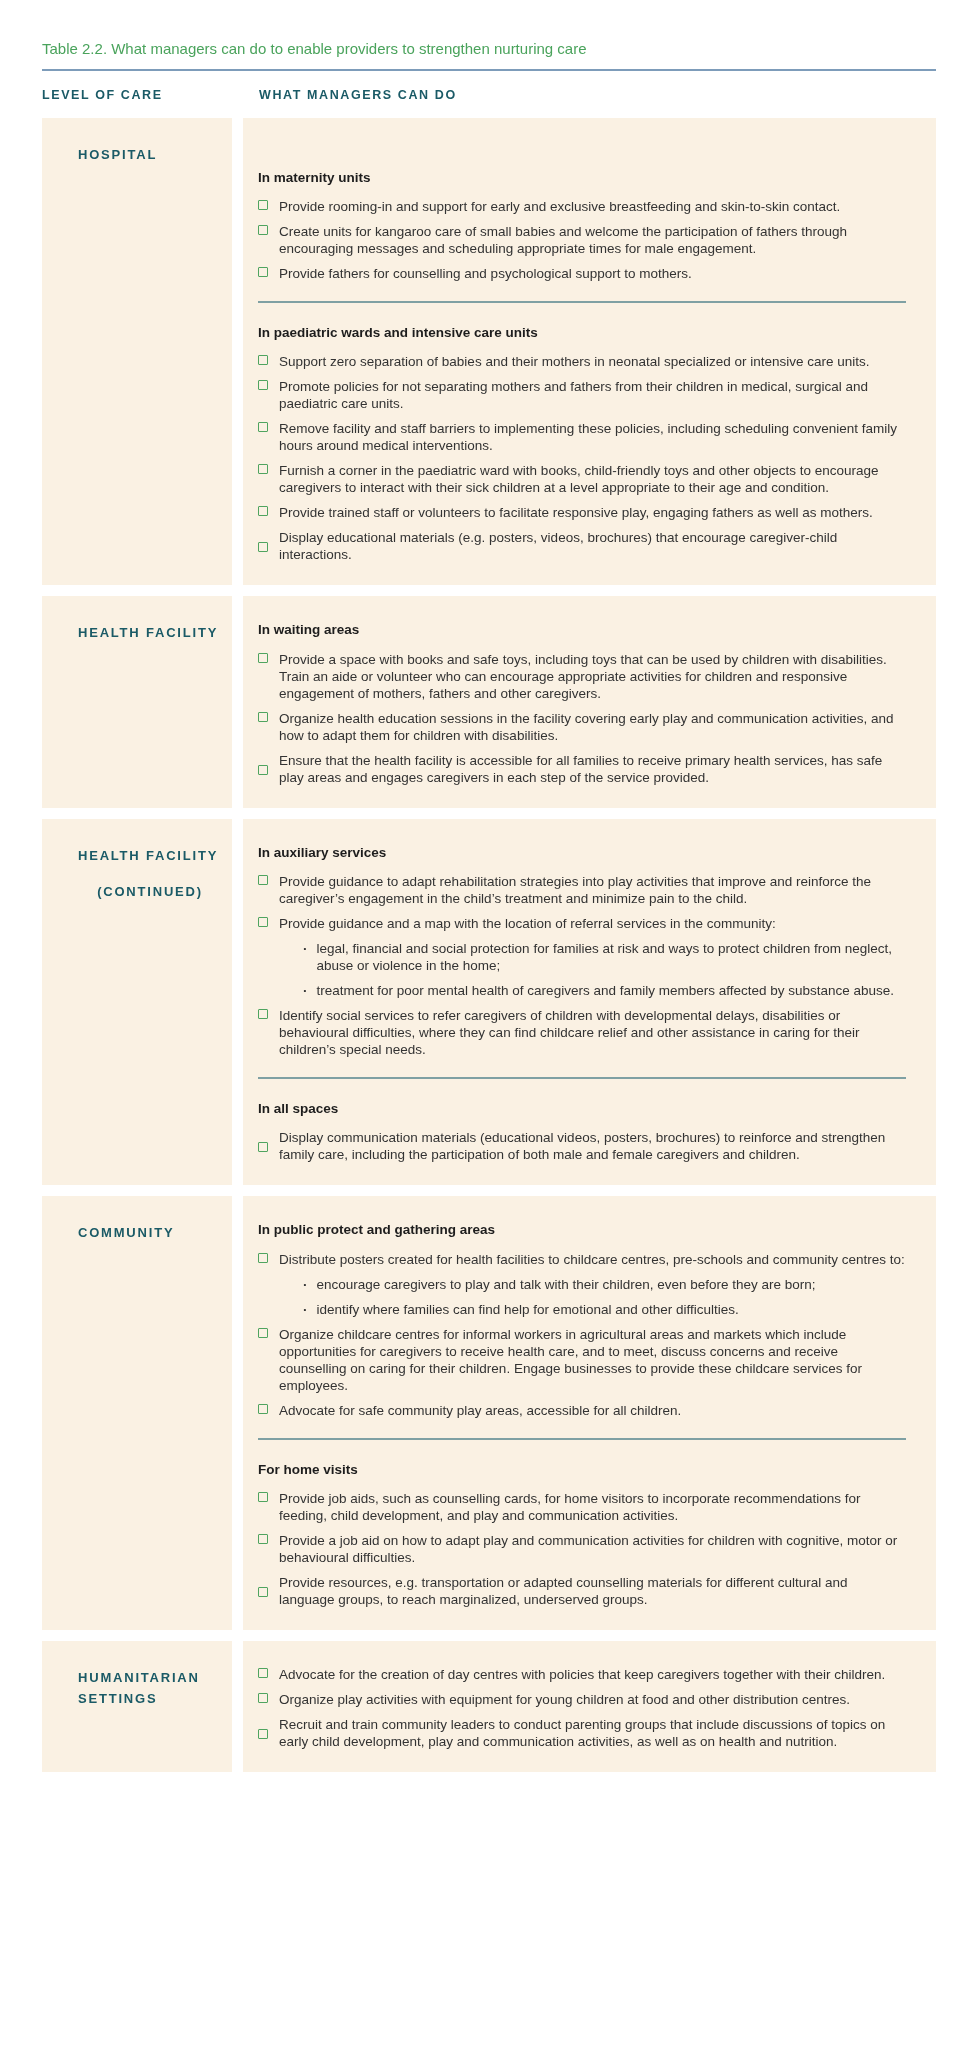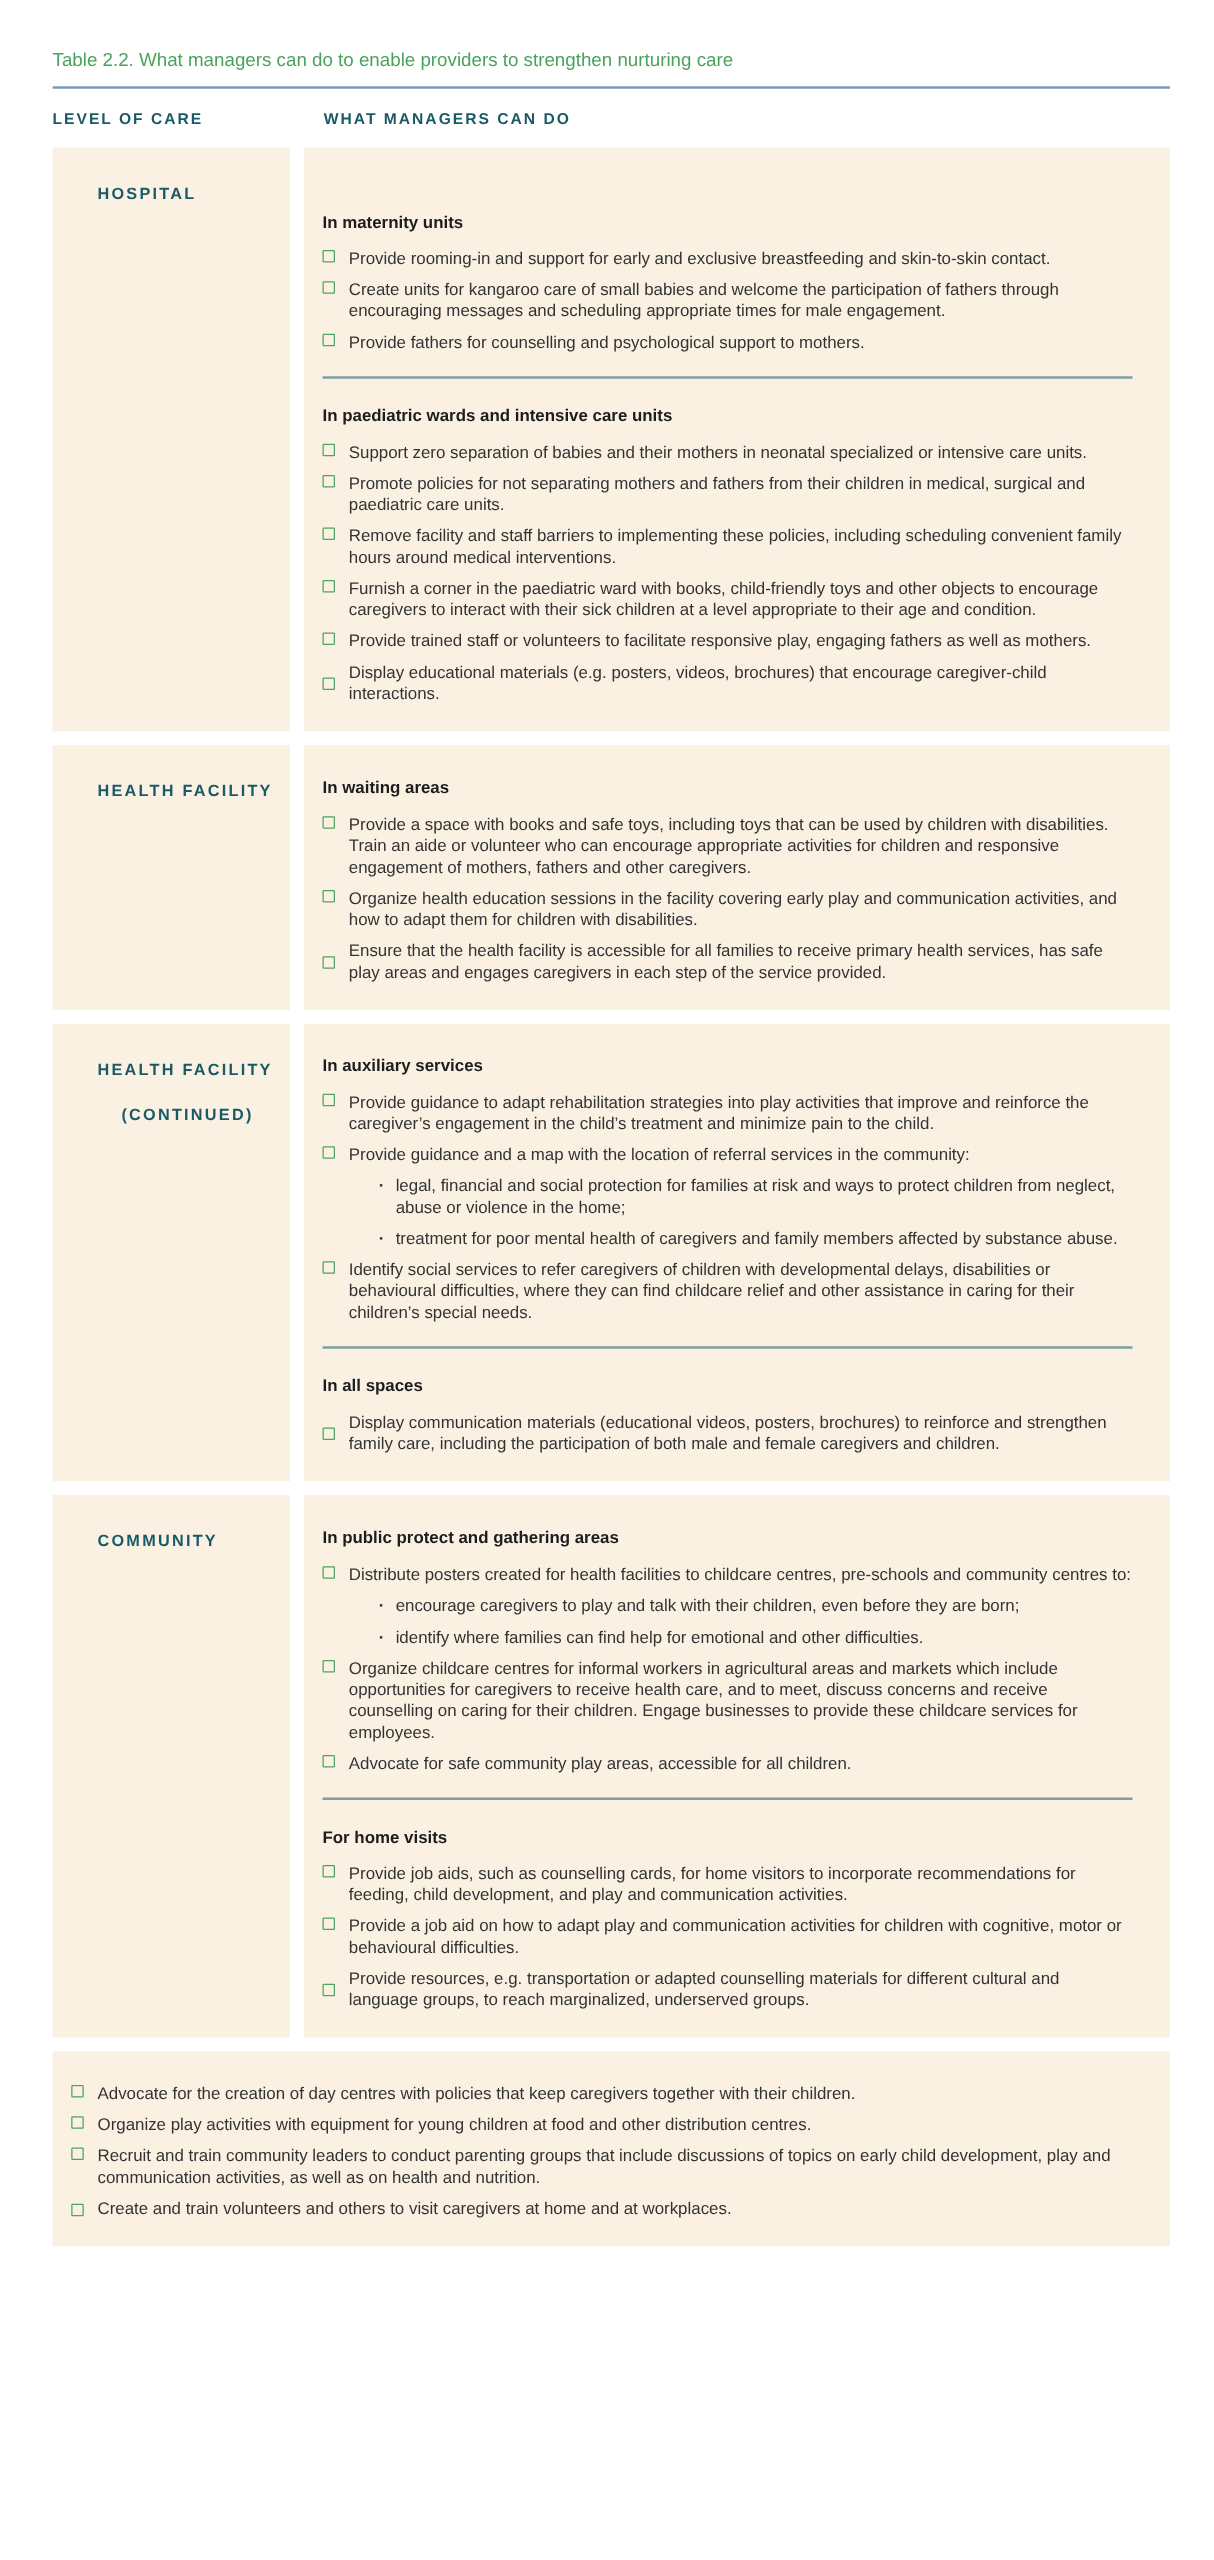--- a/index.html
+++ b/index.html
@@ -323,41 +323,38 @@
           </div>
           <div class="item">
             <span class="checkbox"></span>
             <div class="item-body">
               <div class="item-text">Provide resources, e.g. transportation or adapted counselling materials for different cultural and language groups, to reach marginalized, underserved groups.</div>
             </div>
           </div>
         </div>
       </div>
       <div class="row">
+        <div class="level-cell">
+          <div class="level-label">HUMANITARIAN SETTINGS</div>
+        </div>
         <div class="actions-cell">
           <div class="item">
             <span class="checkbox"></span>
             <div class="item-body">
               <div class="item-text">Advocate for the creation of day centres with policies that keep caregivers together with their children.</div>
             </div>
           </div>
           <div class="item">
             <span class="checkbox"></span>
             <div class="item-body">
               <div class="item-text">Organize play activities with equipment for young children at food and other distribution centres.</div>
             </div>
           </div>
           <div class="item">
             <span class="checkbox"></span>
             <div class="item-body">
               <div class="item-text">Recruit and train community leaders to conduct parenting groups that include discussions of topics on early child development, play and communication activities, as well as on health and nutrition.</div>
-            </div>
-          </div>
-          <div class="item">
-            <span class="checkbox"></span>
-            <div class="item-body">
-              <div class="item-text">Create and train volunteers and others to visit caregivers at home and at workplaces.</div>
             </div>
           </div>
         </div>
       </div>
     </div>
 </div>
 
 </body></html>

